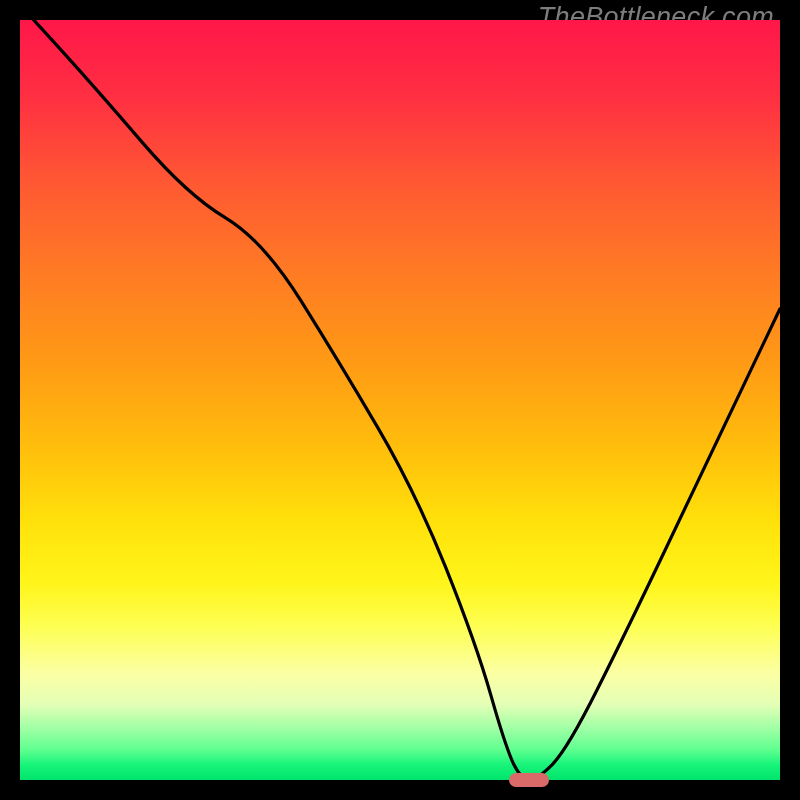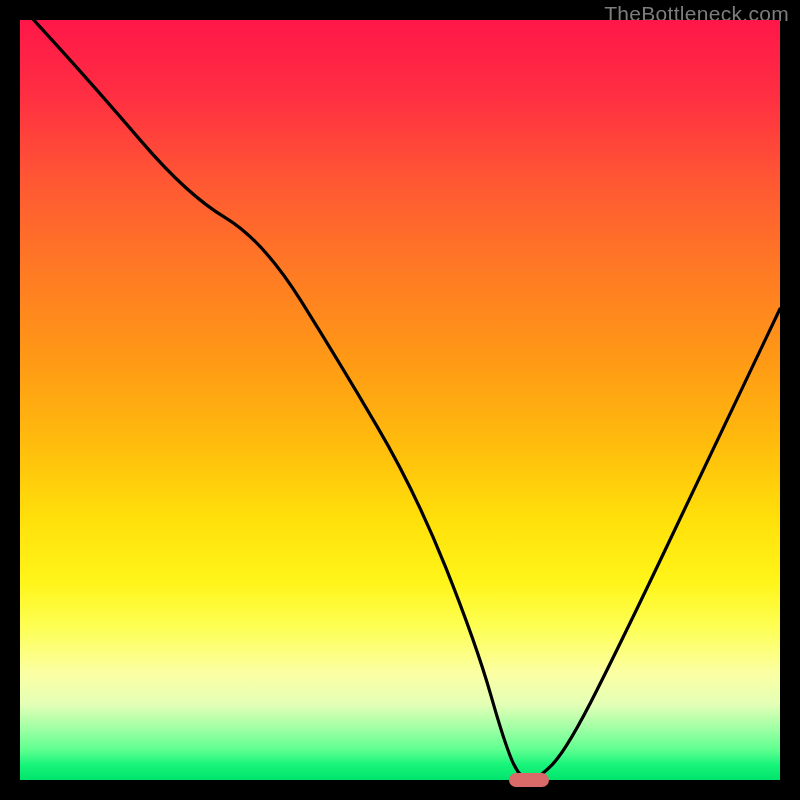--- a/index.html
+++ b/index.html
@@ -40,26 +40,27 @@
       #e4ffb6 90%,
       #a4ffa6 93%,
       #5fff90 96%,
       #18f47a 98%,
       #00e46c 100%
     );
   }
   .watermark {
     position: absolute;
     top: 2px;
-    right: 11px;
+    right: 26px;
     color: #7d7d7d;
-    font-size: 21px;
+    font-size: 27px;
     font-weight: 500;
     letter-spacing: 0.3px;
     user-select: none;
+    font-style: italic;
   }
   svg.curve {
     position: absolute;
     left: 0;
     top: 0;
     width: 760px;
     height: 760px;
     overflow: visible;
   }
   .marker {

